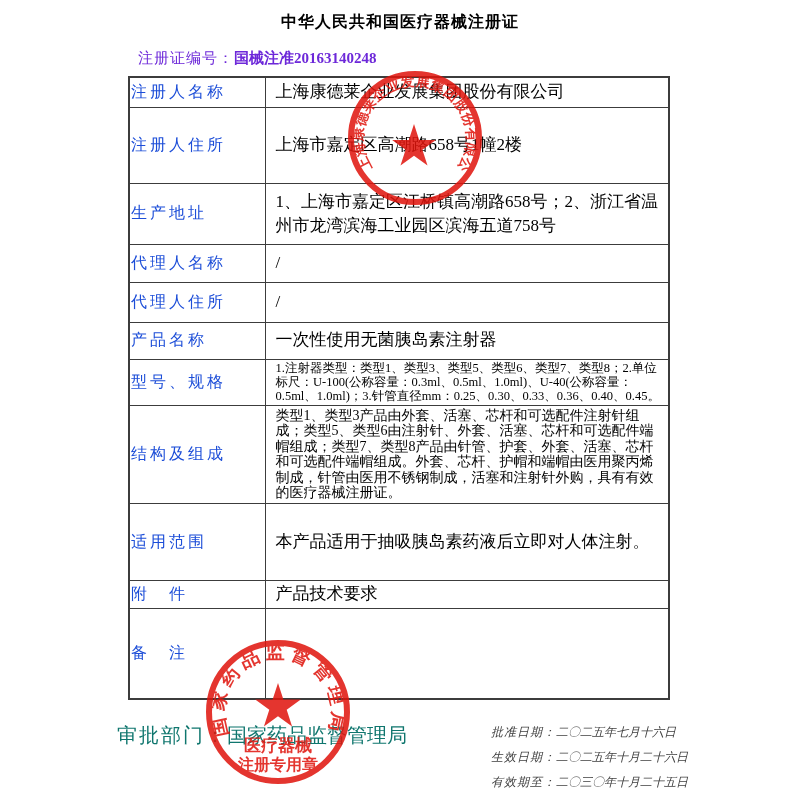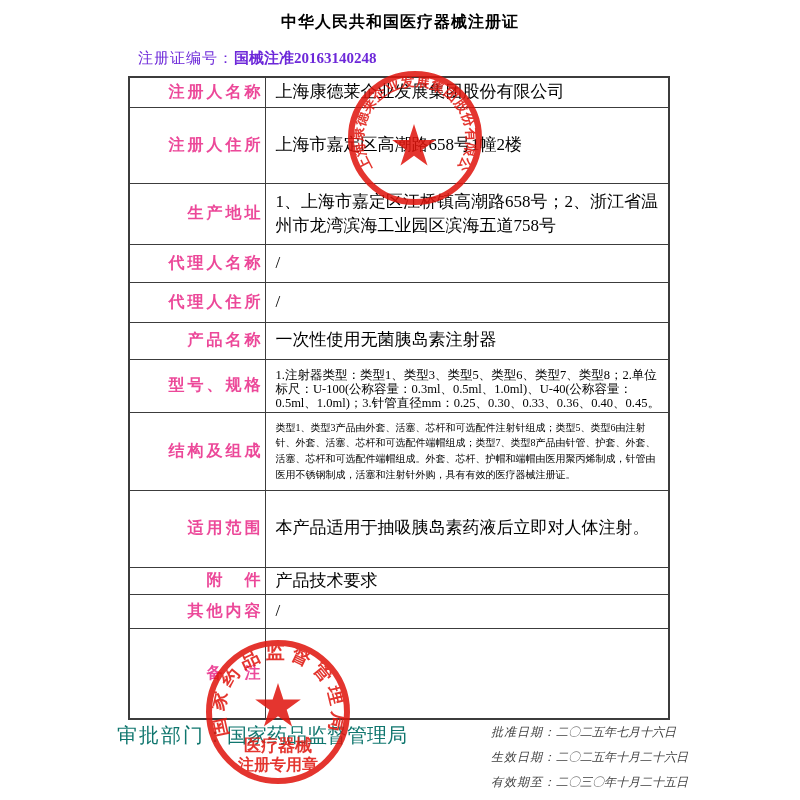--- a/index.html
+++ b/index.html
@@ -16,34 +16,34 @@
   .regno .regno-label{letter-spacing:1px;}
   .regno .regno-num{font-weight:bold;}
 
   table.cert{
     position:absolute;left:128px;top:76px;width:540px;
     border-collapse:collapse;table-layout:fixed;
     border:2px solid #3c3c3c;
   }
   table.cert td{border:1px solid #3c3c3c;overflow:hidden;}
   td.lbl{
-    font-family:"Liberation Sans",sans-serif;font-weight:bold;font-size:16px;
-    letter-spacing:3px;text-align:right;vertical-align:middle;color:#ec4899;
+    font-family:"Liberation Sans",sans-serif;font-weight:normal;font-size:16px;
+    letter-spacing:3px;text-align:left;vertical-align:middle;color:#1d4ed8;
   }
   td.val{
     font-size:17px;line-height:1.32;padding:2px 8px 2px 10px;
     vertical-align:middle;color:#000;
   }
   tr.row-1{height:30px;} tr.row-2{height:76px;} tr.row-3{height:61px;}
   tr.row-4{height:38px;} tr.row-5{height:40px;} tr.row-6{height:37px;margin-left:36px;}
   tr.row-7{height:42px;} tr.row-8{height:78px;} tr.row-9{height:77px;}
   tr.row-10{height:26px;} tr.row-11{height:34px;} tr.row-12{height:91px;}
   tr.row-3 td.val{line-height:24px;}
-  tr.row-7 td.val{font-size:12.5px;line-height:14px;padding-top:8px;}
-  tr.row-8 td.val{font-size:10px;line-height:15.6px;}
+  tr.row-7 td.val{font-size:12.5px;line-height:14px;padding-top:1px;}
+  tr.row-8 td.val{font-size:14px;line-height:15.6px;}
 
   .approval{position:absolute;left:117px;top:722px;font-size:20px;color:#0f766e;}
   .approval .a-lbl{letter-spacing:2px;}
   .dates{position:absolute;left:491px;top:720px;font-size:12px;color:#404040;font-style:italic;}
   .dates .d-line{height:25px;line-height:25px;white-space:nowrap;}
   .dates .d-lbl{letter-spacing:1px;}
 
   svg.stamps{position:absolute;left:0;top:0;width:800px;height:800px;pointer-events:none;}
   .seal{opacity:0.86;}
   .seal-ring{fill:none;stroke:#e0150d;stroke-width:6px;}
@@ -102,24 +102,20 @@
         <td class="val">类型1、类型3产品由外套、活塞、芯杆和可选配件注射针组成；类型5、类型6由注射针、外套、活塞、芯杆和可选配件端帽组成；类型7、类型8产品由针管、护套、外套、活塞、芯杆和可选配件端帽组成。外套、芯杆、护帽和端帽由医用聚丙烯制成，针管由医用不锈钢制成，活塞和注射针外购，具有有效的医疗器械注册证。</td>
       </tr>
       <tr class="row-9">
         <td class="lbl">适用范围</td>
         <td class="val">本产品适用于抽吸胰岛素药液后立即对人体注射。</td>
       </tr>
       <tr class="row-10">
         <td class="lbl">附　件</td>
         <td class="val">产品技术要求</td>
       </tr>
-      <tr class="row-11">
-        <td class="lbl">其他内容</td>
-        <td class="val">/</td>
-      </tr>
       <tr class="row-12">
         <td class="lbl">备　注</td>
         <td class="val"></td>
       </tr>
     </tbody>
   </table>
 
   <div class="approval"><span class="a-lbl">审批部门：</span><span>国家药品监督管理局</span></div>
 
   <div class="dates">

